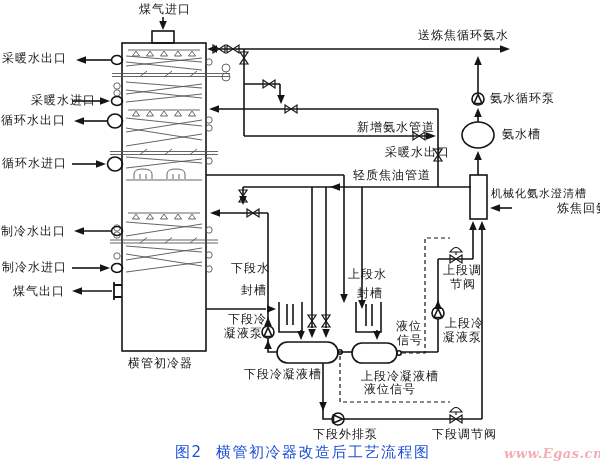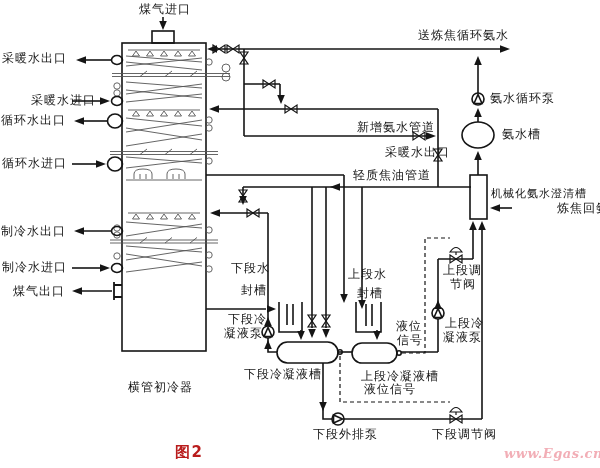--- a/index.html
+++ b/index.html
@@ -2,21 +2,21 @@
 <html><head>
 <meta charset="utf-8">
 <style>
   html,body{margin:0;padding:0;background:#fff;}
   #stage{position:relative;width:600px;height:468px;background:#ffffff;overflow:hidden;
          font-family:"DejaVu Sans","Liberation Sans",sans-serif;}
   #piping{position:absolute;left:0;top:0;}
   .lbl{position:absolute;font-size:12px;line-height:1.05;color:#161616;
        letter-spacing:1px;white-space:nowrap;}
   .lbl.small{font-size:11px;}
-  .caption{position:absolute;font-size:15px;font-weight:bold;color:#b91c1c;
+  .caption{position:absolute;font-size:15px;font-weight:normal;color:#1d4ed8;
            letter-spacing:1.5px;white-space:nowrap;}
   .watermark{position:absolute;font-size:13px;font-style:italic;font-weight:bold;
              color:#f2aeb6;letter-spacing:.5px;white-space:nowrap;
              font-family:"DejaVu Serif","Liberation Serif",serif;}
 </style>
 </head>
 <body>
 
 <div id="stage">
 
@@ -227,21 +227,21 @@
 <span class="lbl" style="left:418px;top:29px;">送炼焦循环氨水</span>
 
 <span class="lbl" style="left:2px;top:52px;">采暖水出口</span>
 <span class="lbl" style="left:2px;top:94px;margin-left:29px;">采暖水进口</span>
 <span class="lbl" style="left:1px;top:114px;">循环水出口</span>
 <span class="lbl" style="left:2px;top:157px;">循环水进口</span>
 <span class="lbl" style="left:1px;top:225px;">制冷水出口</span>
 <span class="lbl" style="left:2px;top:261px;">制冷水进口</span>
 <span class="lbl" style="left:13px;top:285px;">煤气出口</span>
 
-<span class="lbl" style="left:128px;top:357px;margin-top:24px;">横管初冷器</span>
+<span class="lbl" style="left:128px;top:357px;">横管初冷器</span>
 
 <span class="lbl" style="left:357px;top:121px;">新增氨水管道</span>
 <span class="lbl" style="left:385px;top:146px;">采暖水出口</span>
 <span class="lbl" style="left:353px;top:169px;">轻质焦油管道</span>
 
 <span class="lbl" style="left:490px;top:92px;">氨水循环泵</span>
 <span class="lbl" style="left:502px;top:128px;">氨水槽</span>
 <span class="lbl small" style="left:491px;top:188px;">机械化氨水澄清槽</span>
 <span class="lbl" style="left:517px;top:202px;margin-left:40px;">炼焦回氨水</span>
 
@@ -262,15 +262,16 @@
 <span class="lbl" style="left:224px;top:327px;">凝液泵</span>
 
 <span class="lbl" style="left:244px;top:368px;">下段冷凝液槽</span>
 <span class="lbl" style="left:361px;top:370px;">上段冷凝液槽</span>
 <span class="lbl" style="left:364px;top:383px;text-align:right;">液位信号</span>
 
 <span class="lbl" style="left:313px;top:428px;">下段外排泵</span>
 <span class="lbl" style="left:432px;top:428px;">下段调节阀</span>
 
 <span class="caption" style="left:175px;top:443px;">图2</span>
+<span class="caption" style="left:216px;top:443px;">横管初冷器改造后工艺流程图</span>
 <span class="watermark" style="left:504px;top:446px;">www.Egas.cn</span>
 
 </div>
 
 </body></html>

